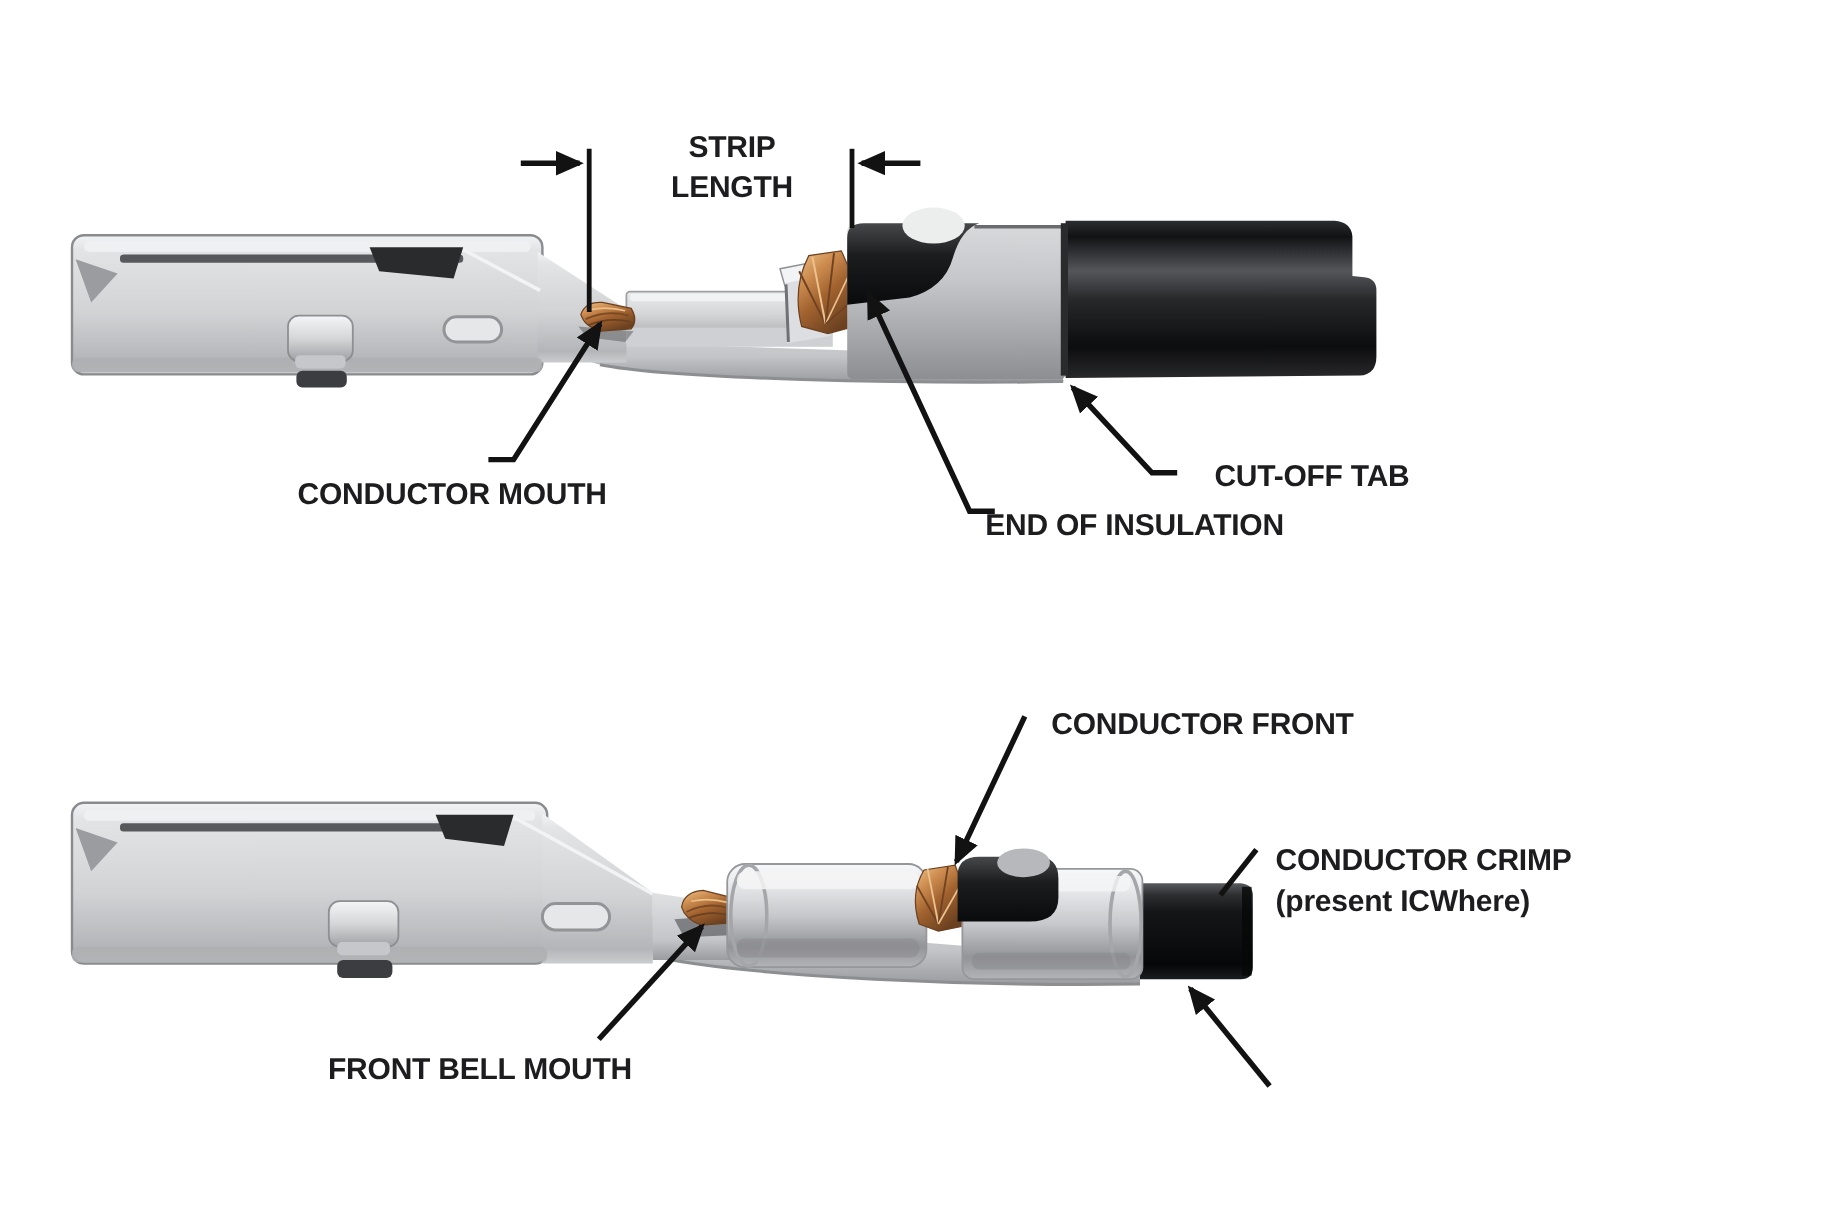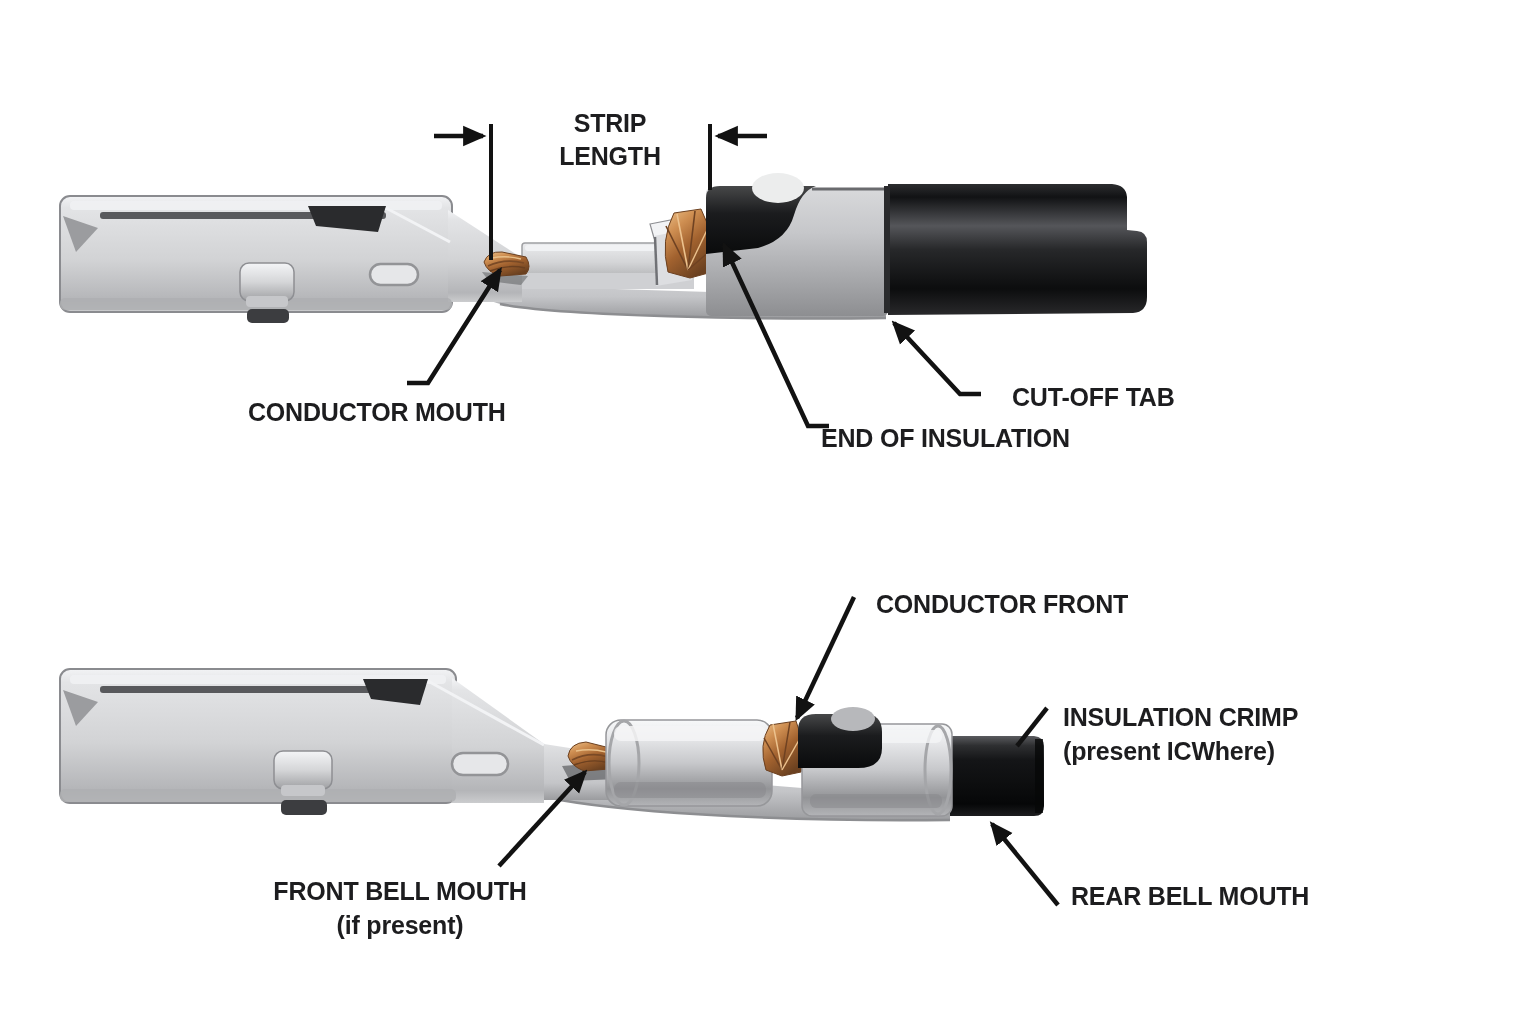--- a/index.html
+++ b/index.html
@@ -260,24 +260,22 @@
 
   <div class="label" style="left:1012px;top:381px;">CUT-OFF TAB</div>
 
   <div class="label" style="left:821px;top:422px;">END OF INSULATION</div>
 
   <div class="label" style="left:876px;top:588px;line-height:32px;">
     <span class="ln">CONDUCTOR FRONT</span>
   </div>
 
   <div class="label" style="left:1063px;top:700px;line-height:34px;">
-    <span class="ln">INSULATION CRIMP</span>
+    <span class="ln">CONDUCTOR CRIMP</span>
     <span class="ln">(present ICWhere)</span>
   </div>
 
   <div class="label center" style="left:259px;top:874px;width:282px;line-height:34px;">
     <span class="ln">FRONT BELL MOUTH</span>
-    <span class="ln">(if present)</span>
-  </div>
-
-  <div class="label" style="left:1071px;top:880px;">REAR BELL MOUTH</div>
+  </div>
+
 
 </div>
 
 </body></html>

